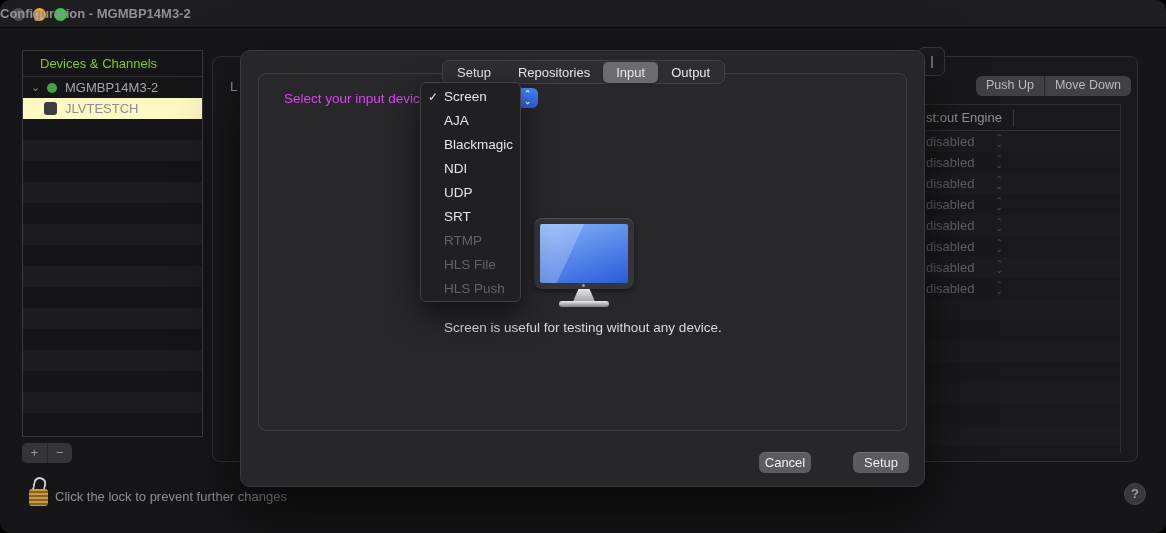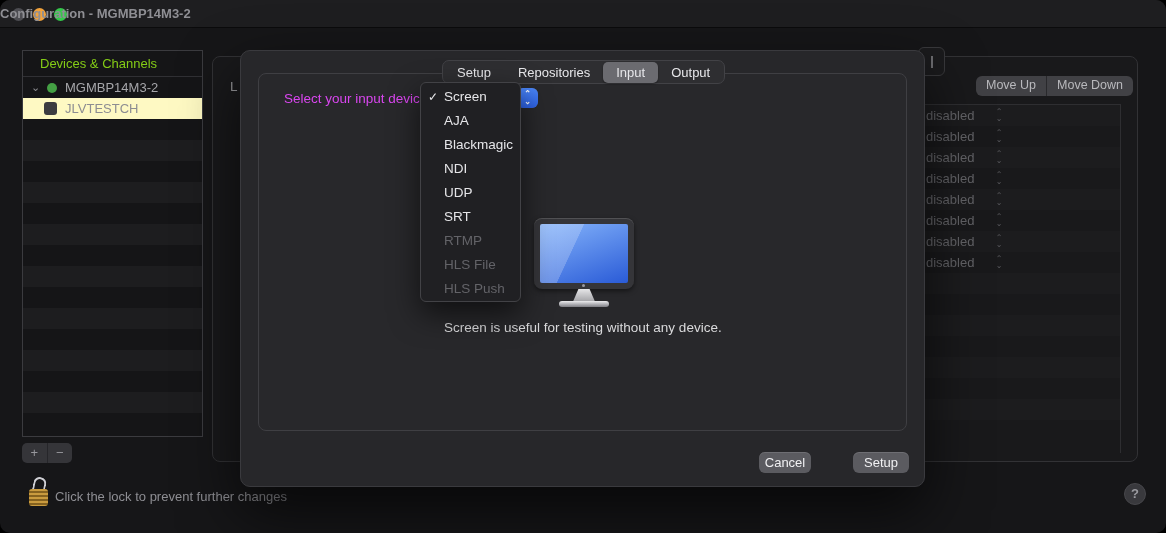--- a/index.html
+++ b/index.html
@@ -150,25 +150,29 @@
     <div class="tl g"></div>
     <div class="win-title">Configuration - MGMBP14M3-2</div>
   </div>
 
   <div class="groupbox"></div>
   <div class="bg-label">L</div>
   <div class="bg-tab-frag">
     <div class="bar"></div>
   </div>
   <div class="move-btns">
-      <div class="mv-seg">Move Up</div>
+      <div class="mv-seg">Push Up</div>
       <div class="mv-div"></div>
       <div class="mv-seg">Move Down</div>
     </div>
   <div class="bg-table">
+    <div class="bg-thead">
+      <span>st:out Engine</span>
+      <div class="col-div"></div>
+    </div>
     <div id="table-rows">
         <div class="trow stripe">
           <span class="cell">disabled</span>
           <span class="stepper">
             <span>⌃</span>
             <span>⌄</span>
           </span>
         </div>
         <div class="trow">
           <span class="cell">disabled</span>

